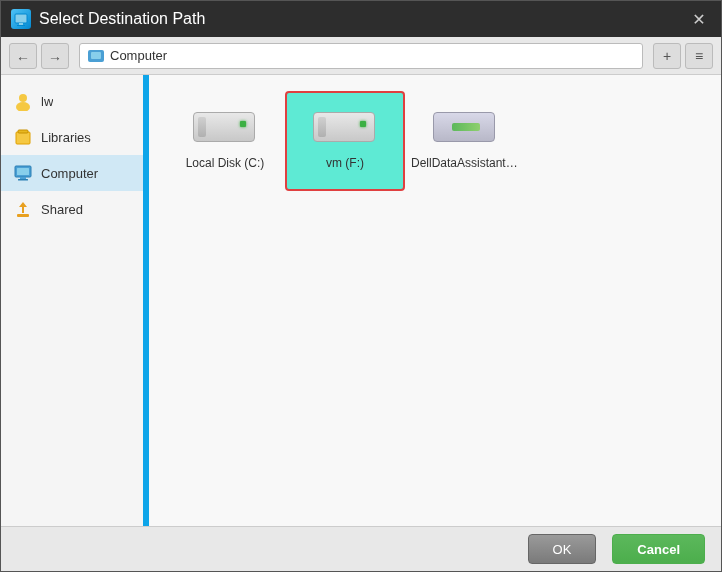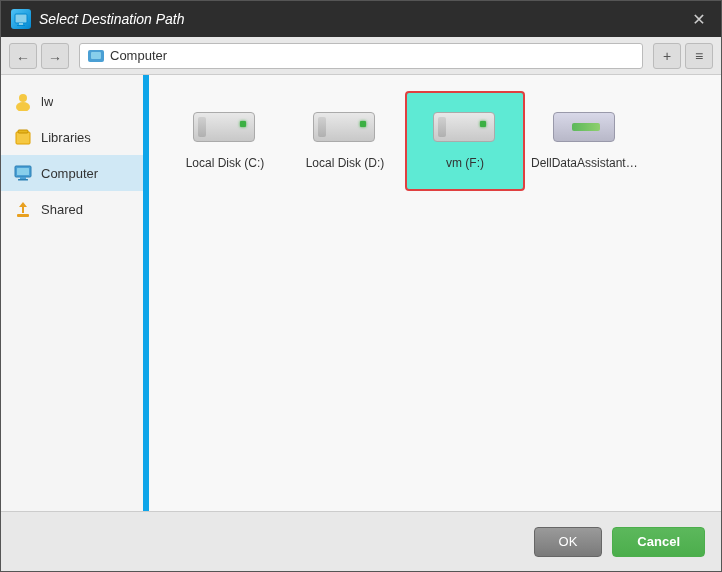--- a/index.html
+++ b/index.html
@@ -38,23 +38,22 @@
       border-radius: 3px;
       display: flex;
       align-items: center;
       justify-content: center;
       font-size: 11px;
       color: white;
       font-weight: bold;
     }
     .title-bar-text {
       flex: 1;
-      font-size: 14px;
+      font-size: 16px;
       font-weight: 500;
-      font-style: italic;
     }
     .close-btn {
       width: 24px;
       height: 24px;
       display: flex;
       align-items: center;
       justify-content: center;
       cursor: pointer;
       border-radius: 3px;
       font-size: 16px;
@@ -249,28 +248,28 @@
     .drive-label {
       font-size: 12px;
       color: #333;
       text-align: center;
       white-space: nowrap;
       overflow: hidden;
       text-overflow: ellipsis;
       max-width: 108px;
     }
     .footer {
-      height: 60px;
+      height: 45px;
       background: #e8e8e8;
       border-top: 1px solid #ccc;
       display: flex;
       align-items: center;
       justify-content: flex-end;
       padding: 0 16px;
-      gap: 10px;
+      gap: 16px;
       flex-shrink: 0;
     }
     .btn {
       height: 30px;
       padding: 0 24px;
       border-radius: 4px;
       border: 1px solid #aaa;
       cursor: pointer;
       font-size: 13px;
       font-weight: 500;
@@ -373,28 +372,20 @@
 
       <div class="drive-item">
         <div class="drive-icon">
           <div class="hdd-body">
             <div class="hdd-led"></div>
           </div>
         </div>
         <span class="drive-label">Local Disk (C:)</span>
       </div>
 
-      <div class="drive-item">
-        <div class="drive-icon">
-          <div class="hdd-body">
-            <div class="hdd-led"></div>
-          </div>
-        </div>
-        <span class="drive-label">Local Disk (D:)</span>
-      </div>
 
 
       <div class="drive-item selected">
         <div class="drive-icon">
           <div class="hdd-body">
             <div class="hdd-led"></div>
           </div>
         </div>
         <span class="drive-label">vm (F:)</span>
       </div>

